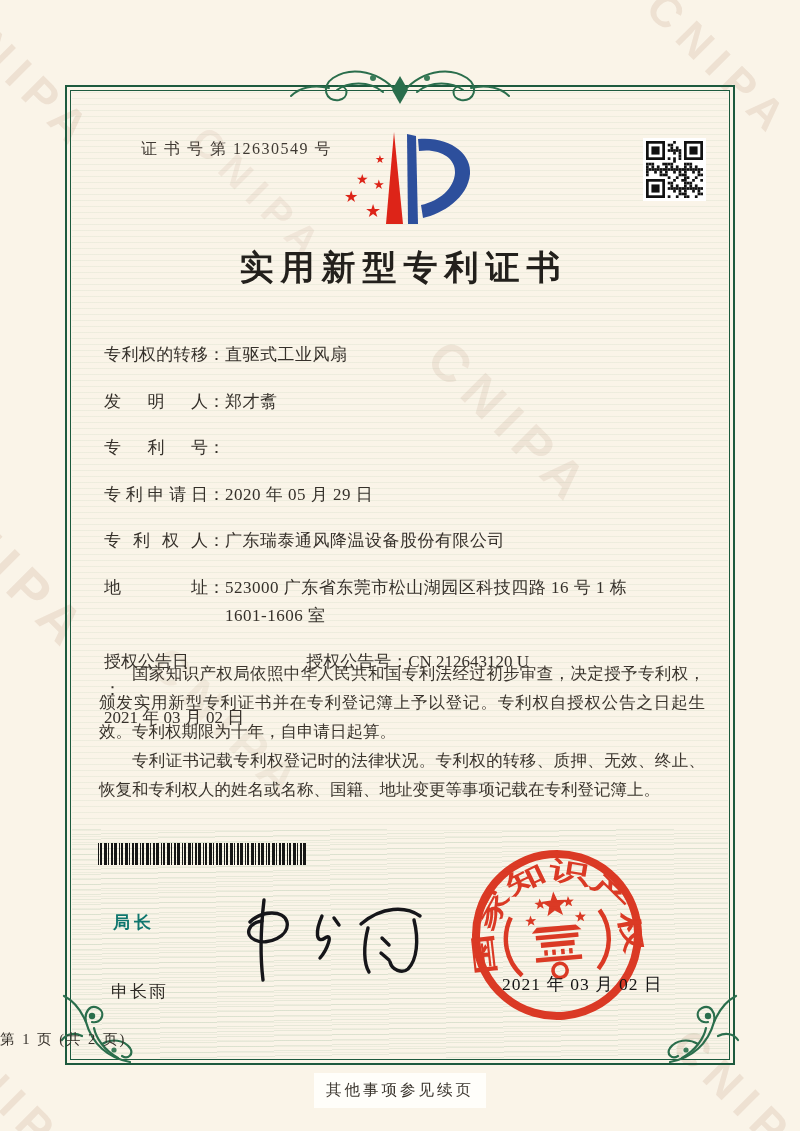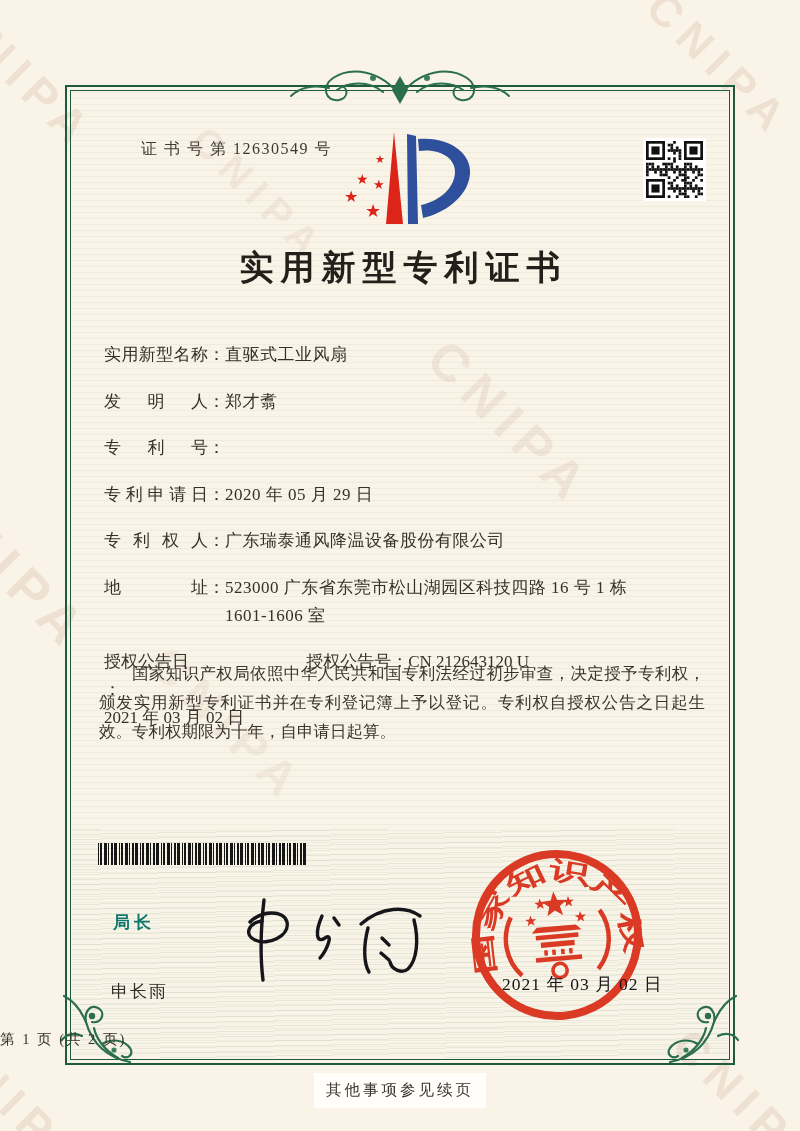--- a/index.html
+++ b/index.html
@@ -294,21 +294,21 @@
         <rect x="48" y="6" width="9" height="9" fill="#111"></rect>
         <rect x="0" y="42" width="21" height="21" fill="#111"></rect>
         <rect x="3" y="45" width="15" height="15" fill="#fff"></rect>
         <rect x="6" y="48" width="9" height="9" fill="#111"></rect>
       </svg>
 
     <div class="title">实用新型专利证书</div>
 
     <div class="fields">
       <div class="f-row">
-        <span class="f-label">实用新型名称</span>
+        <span class="f-label">专利权的转移</span>
           <span class="f-colon">：</span>
         <span class="f-value">直驱式工业风扇</span>
       </div>
       <div class="f-row">
         <span class="f-label">发明人</span>
           <span class="f-colon">：</span>
         <span class="f-value">郑才翥</span>
       </div>
       <div class="f-row">
         <span class="f-label">专利号</span>
@@ -338,20 +338,21 @@
         <div class="grant-right">
           <span>授权公告号</span>
             <span>：</span>
           <span>CN 212643120 U</span>
         </div>
       </div>
     </div>
 
     <div class="paras">
       <p>国家知识产权局依照中华人民共和国专利法经过初步审查，决定授予专利权，颁发实用新型专利证书并在专利登记簿上予以登记。专利权自授权公告之日起生效。专利权期限为十年，自申请日起算。</p>
+      <p>专利证书记载专利权登记时的法律状况。专利权的转移、质押、无效、终止、恢复和专利权人的姓名或名称、国籍、地址变更等事项记载在专利登记簿上。</p>
     </div>
 
     <svg class="barcode" id="barcode" viewBox="0 0 212 22">
         <rect x="0" y="0" width="1" height="22" fill="#161616"></rect>
         <rect x="2" y="0" width="2" height="22" fill="#161616"></rect>
         <rect x="6" y="0" width="3" height="22" fill="#161616"></rect>
         <rect x="10" y="0" width="1" height="22" fill="#161616"></rect>
         <rect x="13" y="0" width="2" height="22" fill="#161616"></rect>
         <rect x="16" y="0" width="3" height="22" fill="#161616"></rect>
         <rect x="21" y="0" width="1" height="22" fill="#161616"></rect>

